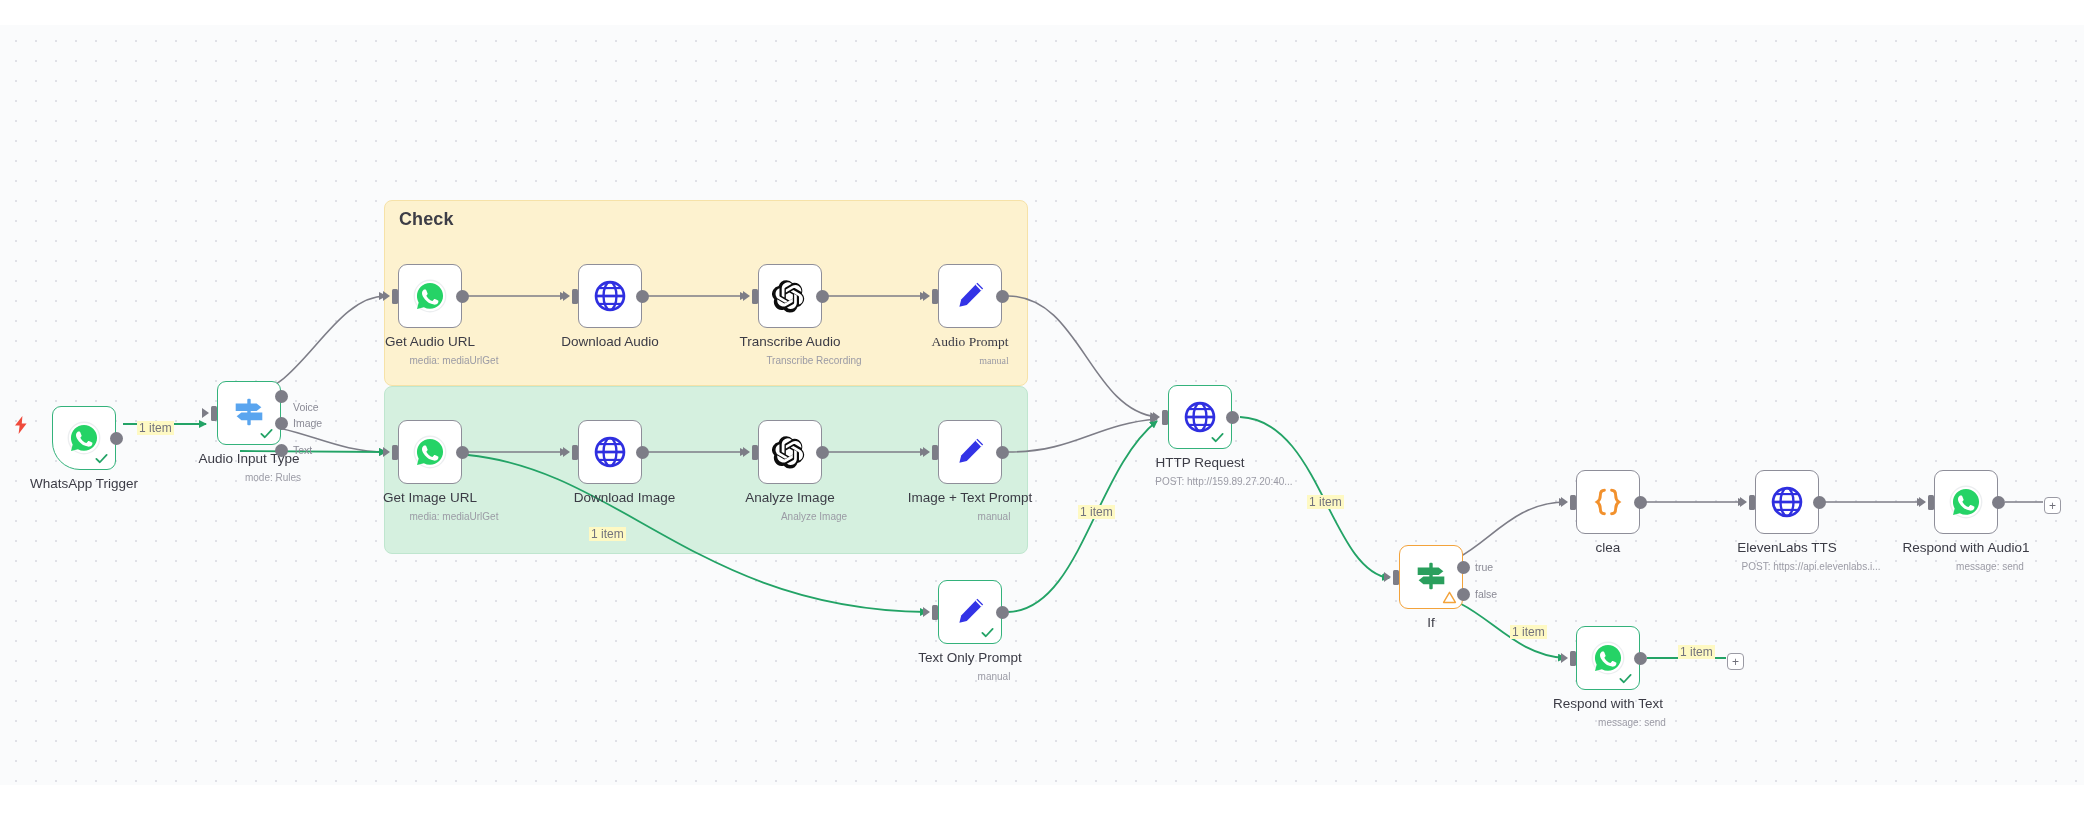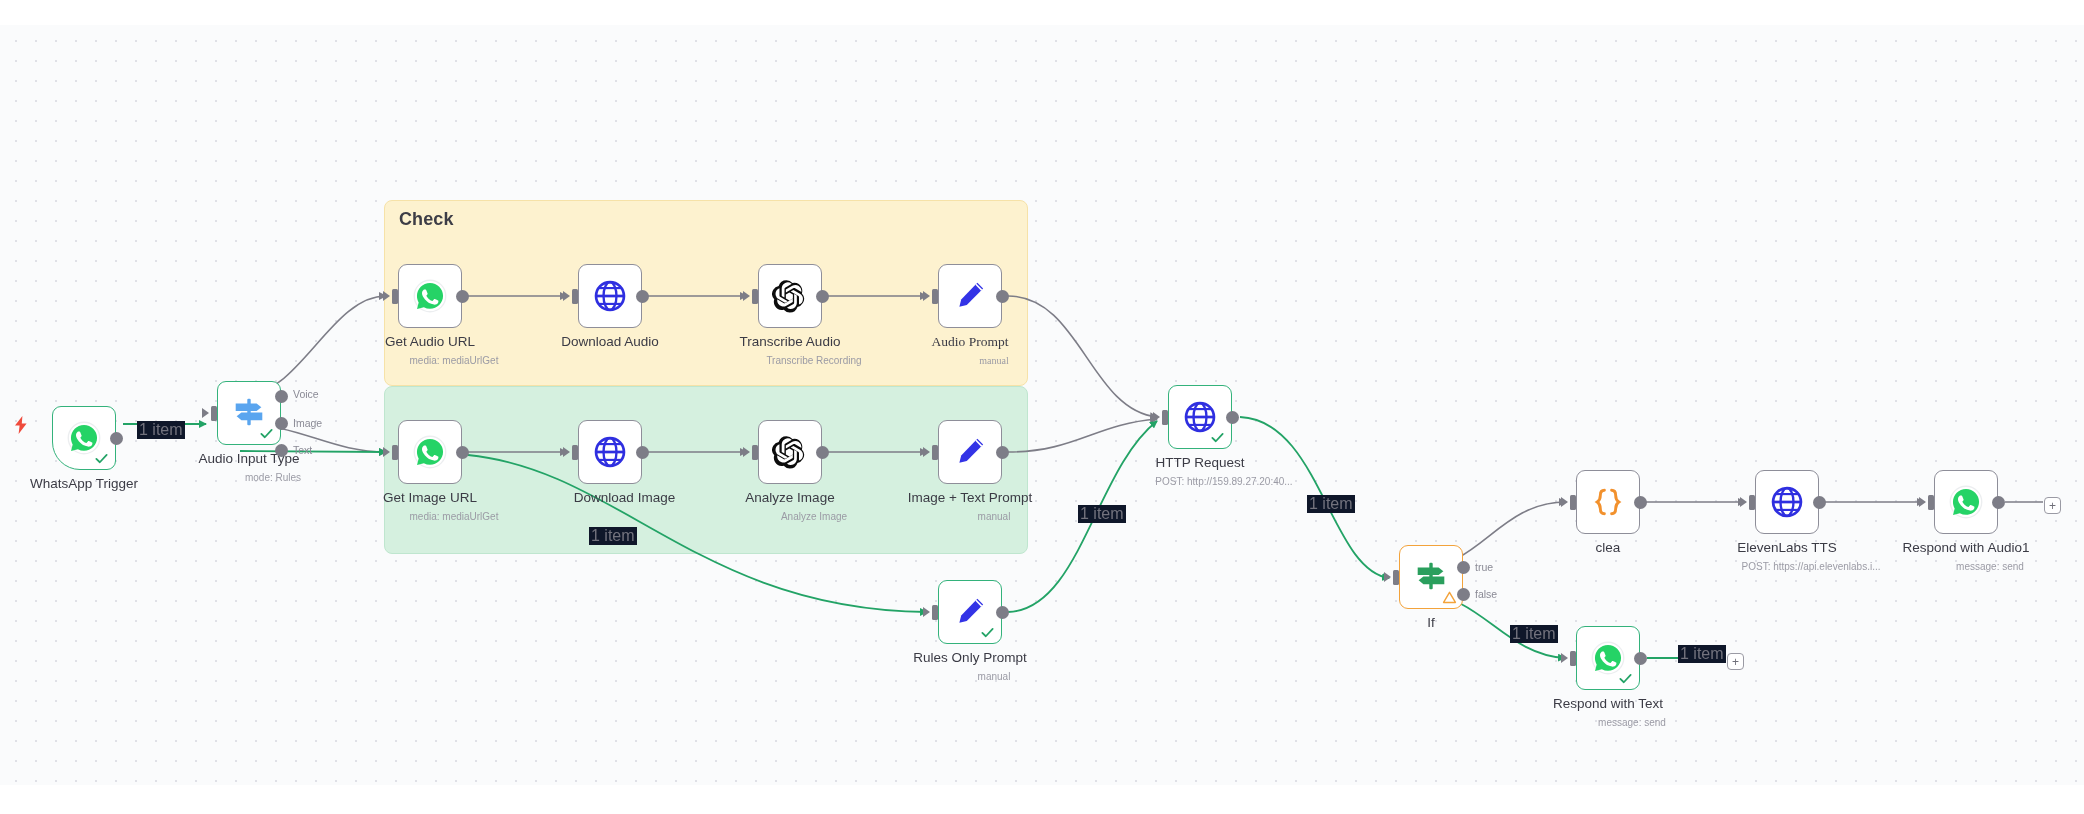--- a/index.html
+++ b/index.html
@@ -67,22 +67,22 @@
   }
   .port-in-arrow{
     position:absolute;width:0;height:0;
     border-left:7px solid #7d7d87;
     border-top:5.5px solid transparent;border-bottom:5.5px solid transparent;
   }
   .port-label{
     position:absolute;font-size:10.5px;color:#8a8a95;white-space:nowrap;
   }
   .edge-label{
-    position:absolute;font-size:16px;color:#72727d;white-space:nowrap;
-    background:#0f172a;padding:0 2px;
+    position:absolute;font-size:12px;color:#72727d;white-space:nowrap;
+    background:#fef9c3;padding:0 2px;
   }
   .plus-btn{
     position:absolute;width:17px;height:17px;border:1.3px solid #9a9aa4;
     border-radius:4px;background:#ffffff;box-sizing:border-box;
     display:flex;align-items:center;justify-content:center;
     font-size:12px;line-height:1;color:#6f6f79;
   }
   .bolt{position:absolute;width:14px;height:18px;}
   svg{display:block;}
 </style>
@@ -181,21 +181,21 @@
             <svg width="15" height="15" viewBox="0 0 16 16">
         <path d="M2.5 8.4 L6.2 12 L13.5 4.2" fill="none" stroke="#23a366" stroke-width="1.9" stroke-linecap="round" stroke-linejoin="round"></path>
       </svg>
           </span>
         </div>
         <div class="label">Audio Input Type</div>
         <div class="sublabel">mode: Rules</div>
         <div class="port-in" style="left: -6px; top: 25px;"></div>
         <div class="port-in-arrow" style="left: -15px; top: 26.5px;"></div>
         <div class="port-out" style="left: 58px; top: 9px;"></div>
-        <div class="port-label" style="left: 76px; top: 7px;">Voice</div>
+        <div class="port-label" style="left: 76px; top: 20px;">Voice</div>
         <div class="port-out" style="left: 58px; top: 36px;"></div>
         <div class="port-label" style="left: 76px; top: 35.5px;">Image</div>
         <div class="port-out" style="left: 58px; top: 63px;"></div>
         <div class="port-label" style="left: 76px; top: 62.5px;">Text</div>
       </div>
       <div class="node " style="left: 398px; top: 264px;">
         <div class="box">
           <svg width="36" height="36" viewBox="0 0 40 40">
         <circle cx="20" cy="20" r="17.5" fill="#ffffff" stroke="#eceef0" stroke-width="1.5"></circle>
         <path d="M20 5.5c-8 0-14.5 6.5-14.5 14.5 0 2.6.7 5 1.9 7.1L5.6 34.4l7.6-1.8a14.4 14.4 0 0 0 6.8 1.7c8 0 14.5-6.5 14.5-14.5S28 5.5 20 5.5z" fill="#25D366"></path>
@@ -307,21 +307,21 @@
           <svg width="36" height="36" viewBox="0 0 40 40">
         <path d="M28.2 5.4 34.6 11.8 16.4 30 8.2 32 10.2 23.8z" fill="#3333e6"></path>
         <path d="M26.6 7 33 13.4" stroke="#ffffff" stroke-width="1.8"></path>
       </svg>
           <span class="tick">
             <svg width="15" height="15" viewBox="0 0 16 16">
         <path d="M2.5 8.4 L6.2 12 L13.5 4.2" fill="none" stroke="#23a366" stroke-width="1.9" stroke-linecap="round" stroke-linejoin="round"></path>
       </svg>
           </span>
         </div>
-        <div class="label">Rules Only Prompt</div>
+        <div class="label">Text Only Prompt</div>
         <div class="sublabel">manual</div>
         <div class="port-in" style="left: -6px; top: 25px;"></div>
         <div class="port-in-arrow" style="left: -15px; top: 26.5px;"></div>
         <div class="port-out" style="left: 58px; top: 25.5px;"></div>
       </div>
       <div class="node ok" style="left: 1168px; top: 385px;">
         <div class="box">
           <svg width="36" height="36" viewBox="0 0 40 40">
         <circle cx="20" cy="20" r="15.5" fill="none" stroke="#2f2fe0" stroke-width="3"></circle>
         <ellipse cx="20" cy="20" rx="7.2" ry="15.5" fill="none" stroke="#2f2fe0" stroke-width="2.6"></ellipse>

